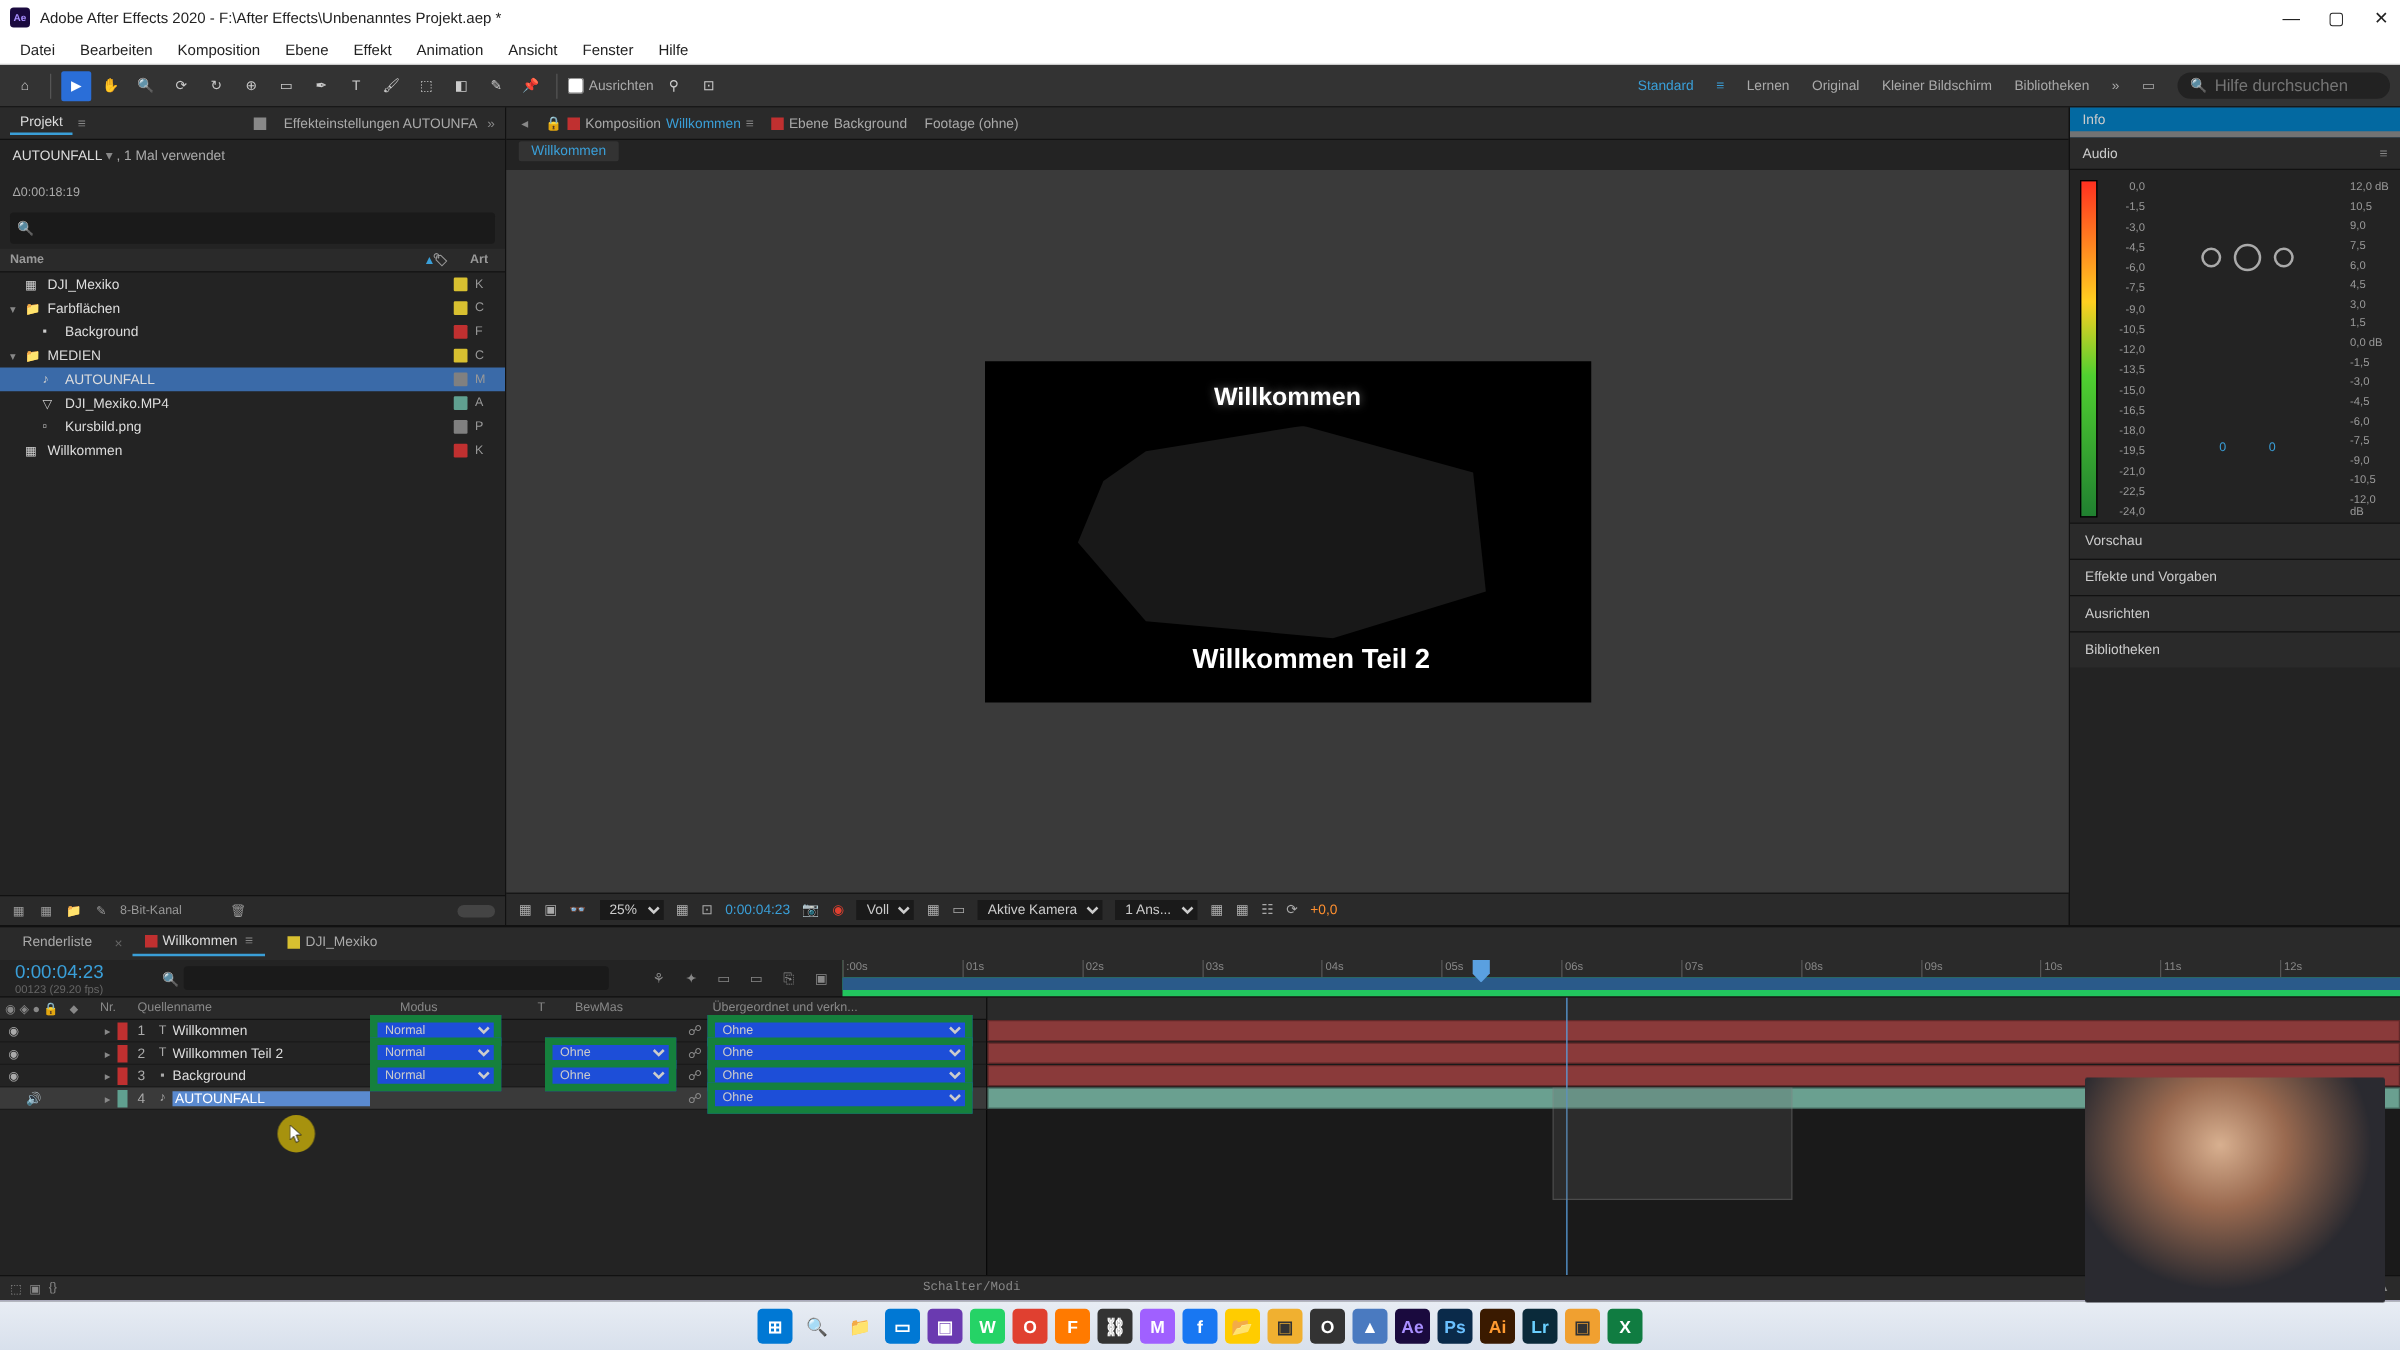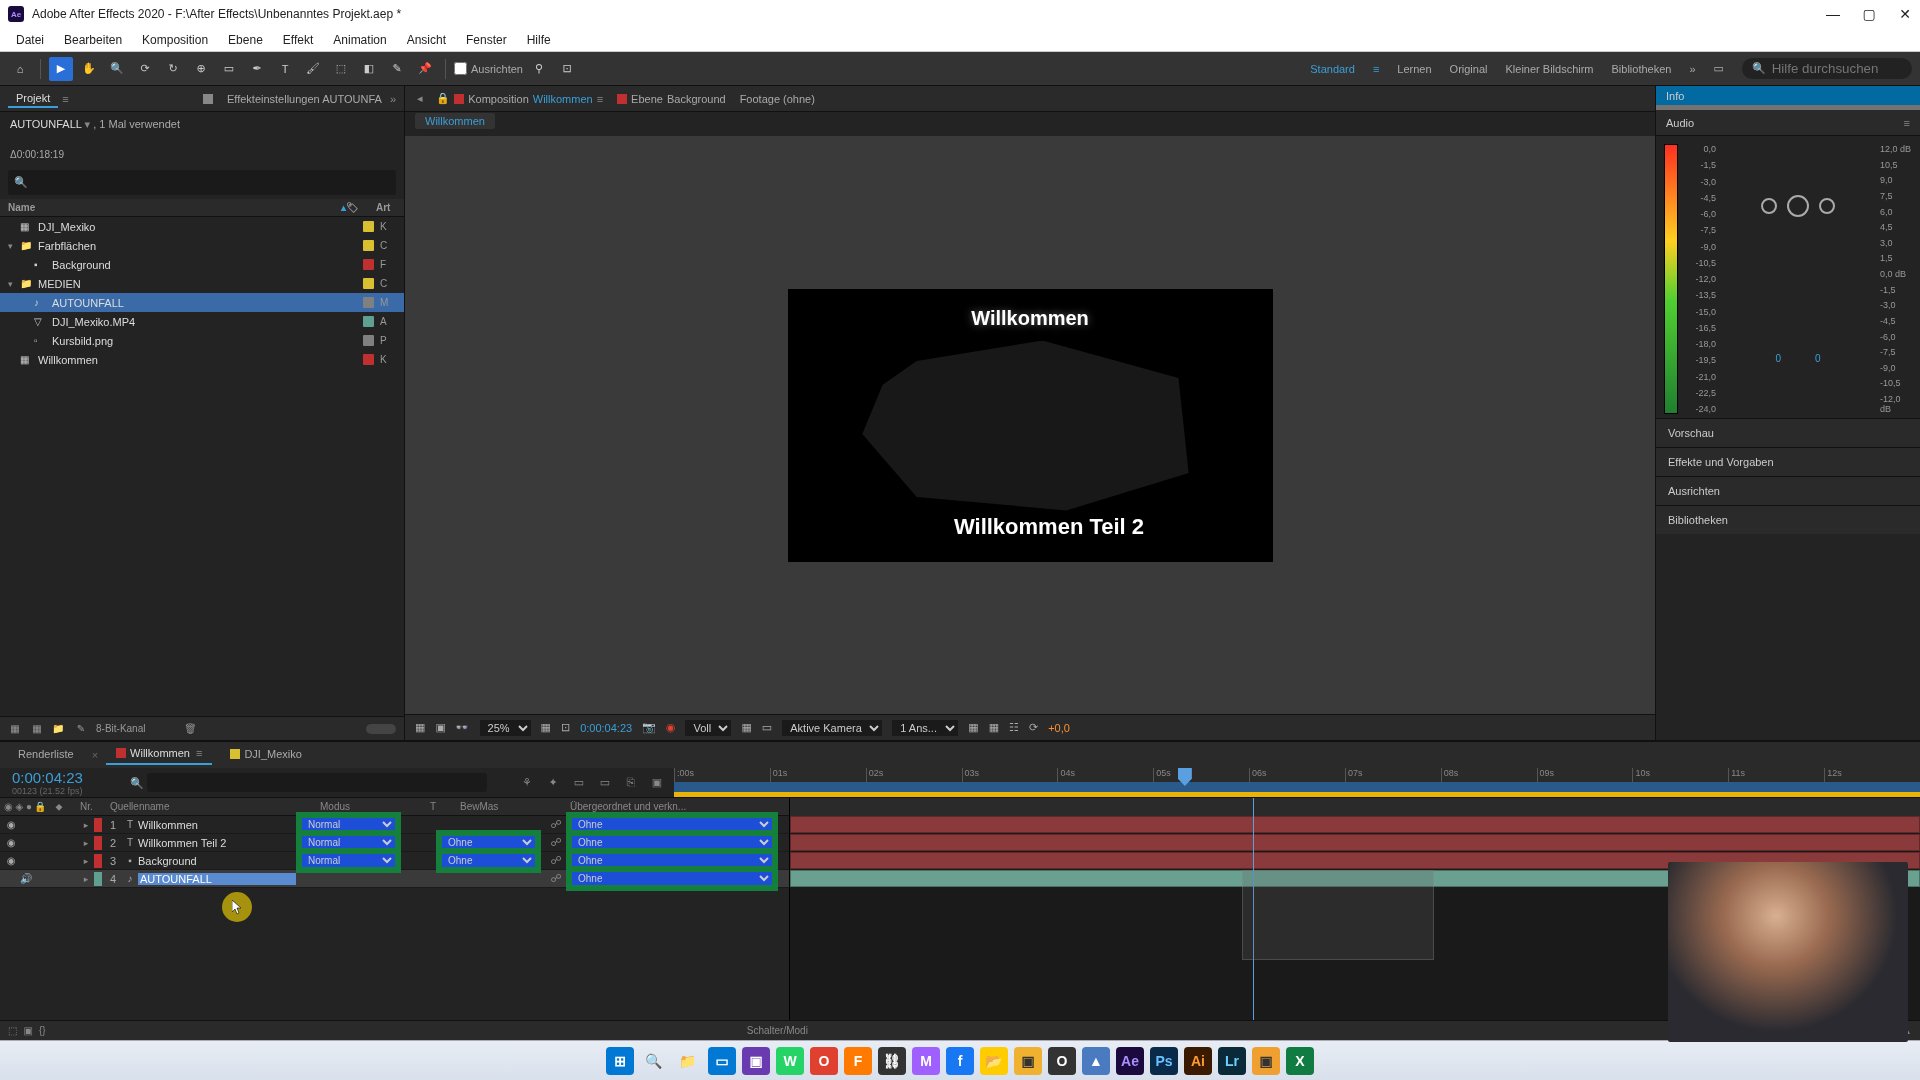--- a/index.html
+++ b/index.html
@@ -98,21 +98,21 @@
 .tl-tab.active { color:#ddd; border-bottom: 2px solid #3a9fd8;}
 .tl-tab .chip { width:10px; height:10px;}
 .tl-header { height: 30px; display: flex; align-items: center; border-bottom:1px solid #111; }
 .tl-time { width: 130px; padding: 0 12px;}
 .tl-time .tc { color: #3a9fd8; font-size: 15px; font-weight: 500;}
 .tl-time .frames { color: #666; font-size: 9px;}
 .tl-search { width: 380px; }
 .tl-search input { background:#1a1a1a; border:none; color:#ccc; padding:2px 6px; width: 340px; border-radius:3px;}
 .tl-icons { display:flex; gap:8px; padding: 0 8px;}
 .tl-icons .ti { width:18px; height:18px; display:flex; align-items:center; justify-content:center; color:#888;}
-.tl-ruler { flex:1; position:relative; height:100%; background:#eab308;}
+.tl-ruler { flex:1; position:relative; height:100%; background:#22c55e;}
 .tl-ruler-ticks { position:absolute; top:0; left:0; right:0; height:14px; background:#2a2a2a; display:flex;}
 .tick { flex:1; border-left:1px solid #555; font-size:9px; color:#888; padding-left:2px;}
 .workbar { position:absolute; top:14px; left:0; right:0; height:10px; background:#2a5a8a;}
 .playhead-handle { position:absolute; top:0; width:14px; height:18px; background:#5aa0e0; clip-path: polygon(0 0, 100% 0, 100% 60%, 50% 100%, 0 60%);}
 
 .tl-body { flex:1; display:flex; overflow:hidden;}
 .tl-left { width: 790px; display:flex; flex-direction:column; border-right:1px solid #000;}
 .tl-right { flex:1; position:relative; background:#1a1a1a;}
 
 .layer-header { height:18px; background:#2a2a2a; display:flex; align-items:center; font-size:10px; color:#888; border-bottom:1px solid #111;}
@@ -141,21 +141,21 @@
 .lr-link { width:20px; text-align:center; color:#888;}
 .lr-parent { flex:1;}
 
 .tl-bars { position:absolute; top:0; left:0; right:0;}
 .bar { position:absolute; height:17px; border:1px solid rgba(0,0,0,0.3);}
 .playhead-line { position:absolute; top:0; bottom:0; width:1px; background:#5aa0e0;}
 .zoom-area { position:absolute; top:72px; height:90px; background:rgba(100,100,100,0.25); border:1px solid rgba(150,150,150,0.3);}
 
 .tl-footer { height:20px; background:#2a2a2a; display:flex; align-items:center; padding:0 8px; font-size:10px; color:#888; border-top:1px solid #111;}
 .tl-footer .ff { display:flex; gap:6px;}
-.tl-footer .switch-label { margin-left: auto; margin-right: auto;}
+.tl-footer .switch-label { margin-left: auto; margin-right: auto; font-family: Liberation Mono, monospace;}
 
 
 .taskbar { height: 40px; background: linear-gradient(to top, #d8e0ec, #e8edf4); display: flex; align-items: center; justify-content: center; gap: 6px; border-top: 1px solid #aab;}
 .taskbar .tb-icon { width: 28px; height: 28px; border-radius: 4px; display: flex; align-items: center; justify-content: center; font-size: 14px; font-weight: bold; cursor: pointer;}
 
 
 .webcam { position: fixed; right: 12px; bottom: 38px; width: 240px; height: 180px; background: radial-gradient(ellipse at 45% 30%, #d8b090 0%, #9a6a50 28%, #2a2a30 65%); border-radius: 2px; z-index: 100;}
 
 
 .cursor-hl { position: fixed; width: 30px; height: 30px; border-radius: 50%; background: rgba(255,220,0,0.6); z-index: 200;}
@@ -468,21 +468,21 @@
     </span>
     <span class="tl-tab">
       <span class="chip" style="background:#d8c030;"></span>
       <span>DJI_Mexiko</span>
     </span>
   </div>
 
   <div class="tl-header">
     <div class="tl-time">
       <div class="tc">0:00:04:23</div>
-      <div class="frames">00123 (21.52 fps)</div>
+      <div class="frames">00123 (29.20 fps)</div>
     </div>
     <div class="tl-search">
       <span style="color:#888;">🔍</span>
       <input type="text" style="">
     </div>
     <div class="tl-icons">
       <span class="ti">⚘</span>
       <span class="ti">✦</span>
       <span class="ti">▭</span>
       <span class="ti">▭</span>

